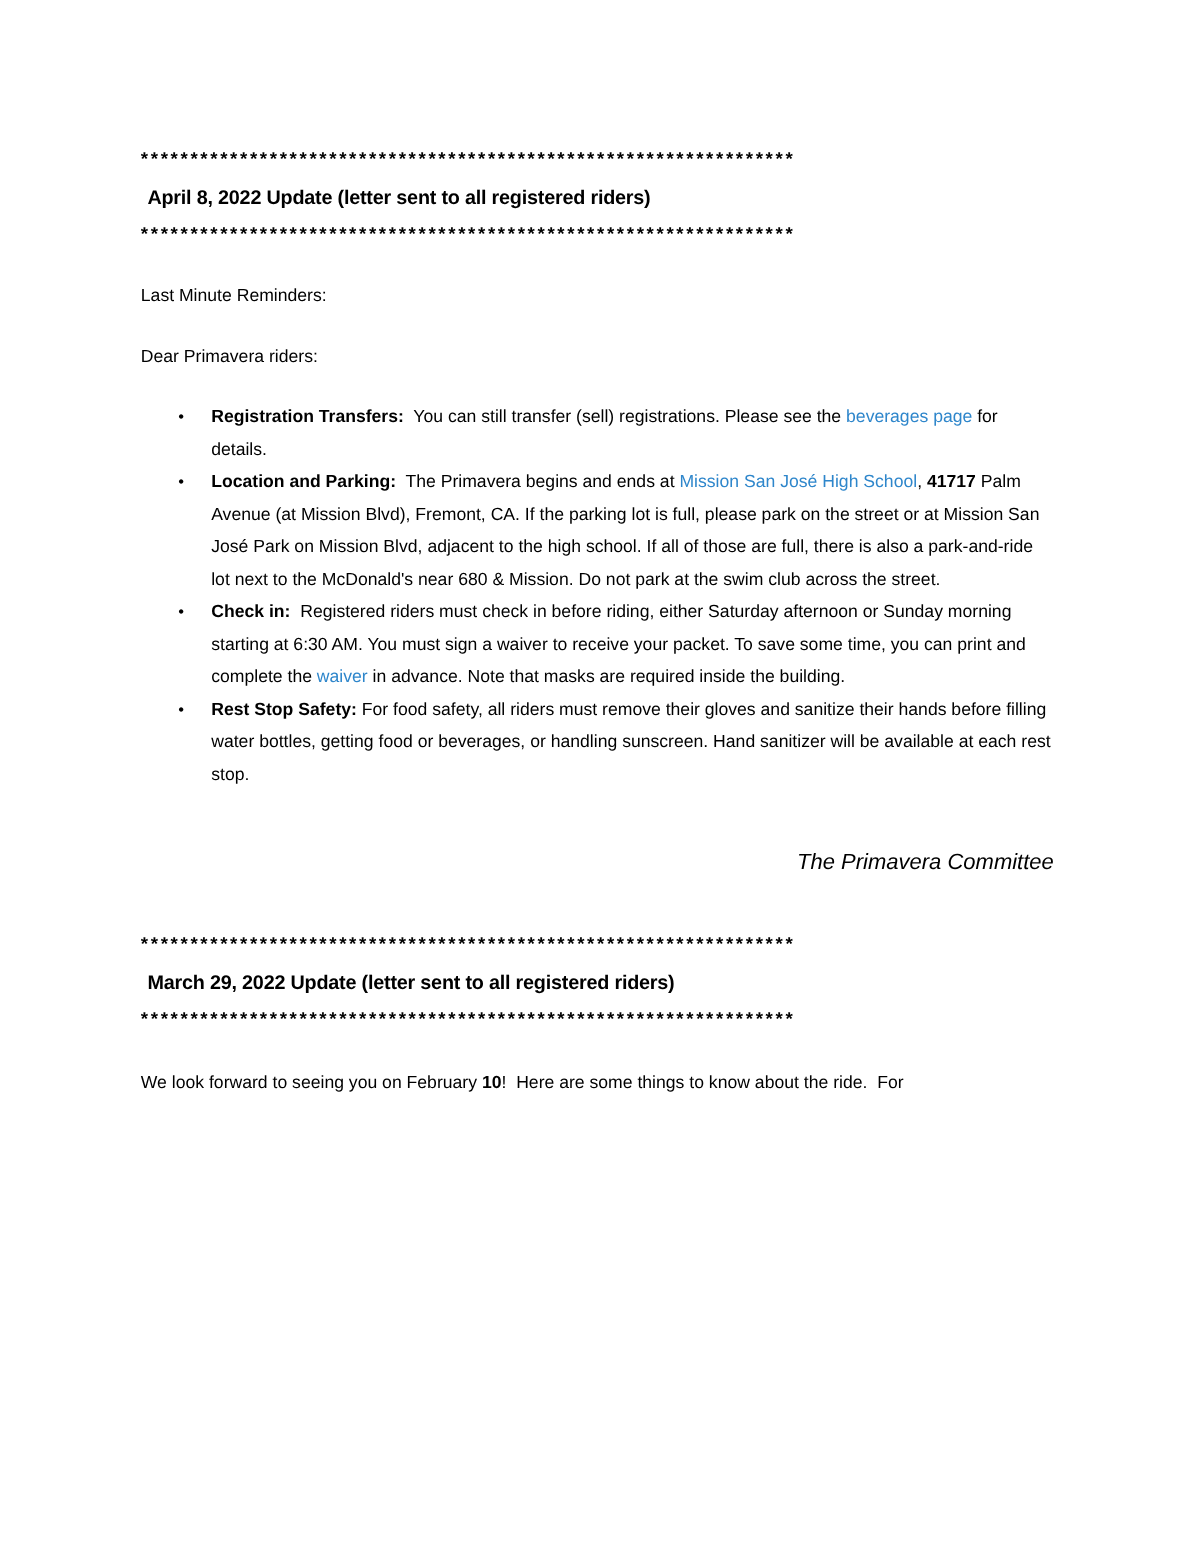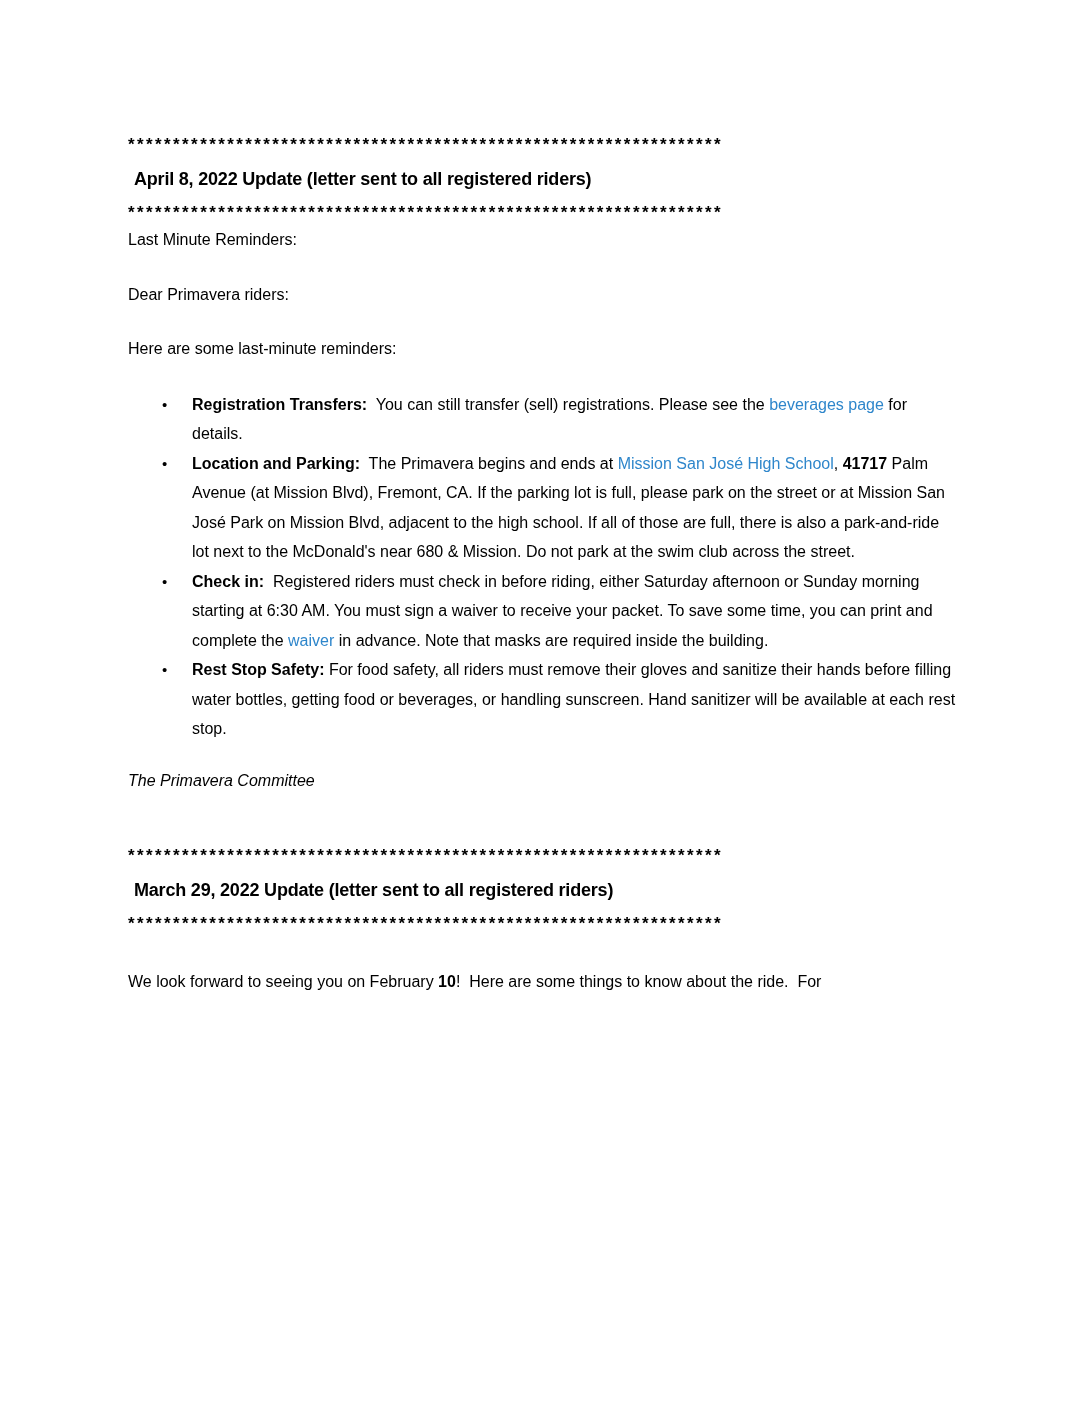--- a/index.html
+++ b/index.html
@@ -34,21 +34,21 @@
     line-height: 32px;
     font-weight: 700;
     letter-spacing: -0.2px;
   }
   p {
     margin: 0;
     font-size: 16px;
     line-height: 29.5px;
     white-space: pre-wrap;
   }
-  p.p-lastminute { }
+  p.p-lastminute { margin-top: 30px; }
   p.p-dear       { margin-top: 25px; }
   p.p-here       { margin-top: 25px; }
   ul.reminders {
     list-style: none;
     margin: 26px 0 0 0;
     padding: 0;
     font-size: 16px;
     line-height: 29.5px;
   }
   ul.reminders li {
@@ -63,24 +63,25 @@
   }
   .li-body { white-space: pre-wrap; }
   .li-body b, p b { font-weight: 700; }
   .link {
     color: var(--link-color, #2e86cb);
     text-decoration: none;
     cursor: pointer;
   }
   p.p-thanks    { margin-top: 55px; }
   p.p-signature {
-    margin-top: 22px;
+    margin-top: 50px;
     font-style: italic;
-    font-size: 16px;
+    font-size: 20px;
     line-height: 30px;
+    text-align: right;
   }
   .sep.sep-mid { margin-top: 48px; }
   p.p-dear2  { margin-top: 62px; }
   p.p-intro2 { margin-top: 31px; }
 </style>
 </head>
 <body style="background: rgb(255, 255, 255);">
 
 <div class="page">
   <div class="content">
@@ -88,21 +89,20 @@
     <div class="sep">******************************************************************</div>
 
     <h1 class="heading">April 8, 2022 Update (letter sent to all registered riders)</h1>
 
     <div class="sep">******************************************************************</div>
 
     <p class="p-lastminute">Last Minute Reminders:</p>
 
     <p class="p-dear">Dear Primavera riders:</p>
 
-    <p class="p-here">Here are some last-minute reminders:</p>
 
     <ul class="reminders">
       <li>
         <span class="marker">•</span>
         <span class="li-body"><b>Registration Transfers:</b><span>  You can still transfer (sell) registrations. Please see the </span><a class="link">beverages page</a><span> for details.</span></span>
       </li>
       <li>
         <span class="marker">•</span>
         <span class="li-body"><b>Location and Parking:</b><span>  The Primavera begins and ends at </span><a class="link">Mission San José High School</a><span>, </span><b>41717</b><span> Palm Avenue (at Mission Blvd), Fremont, CA. If the parking lot is full, please park on the street or at Mission San José Park on Mission Blvd, adjacent to the high school. If all of those are full, there is also a park-and-ride lot next to the McDonald's near 680 &amp; Mission. Do not park at the swim club across the street.</span></span>
       </li>

